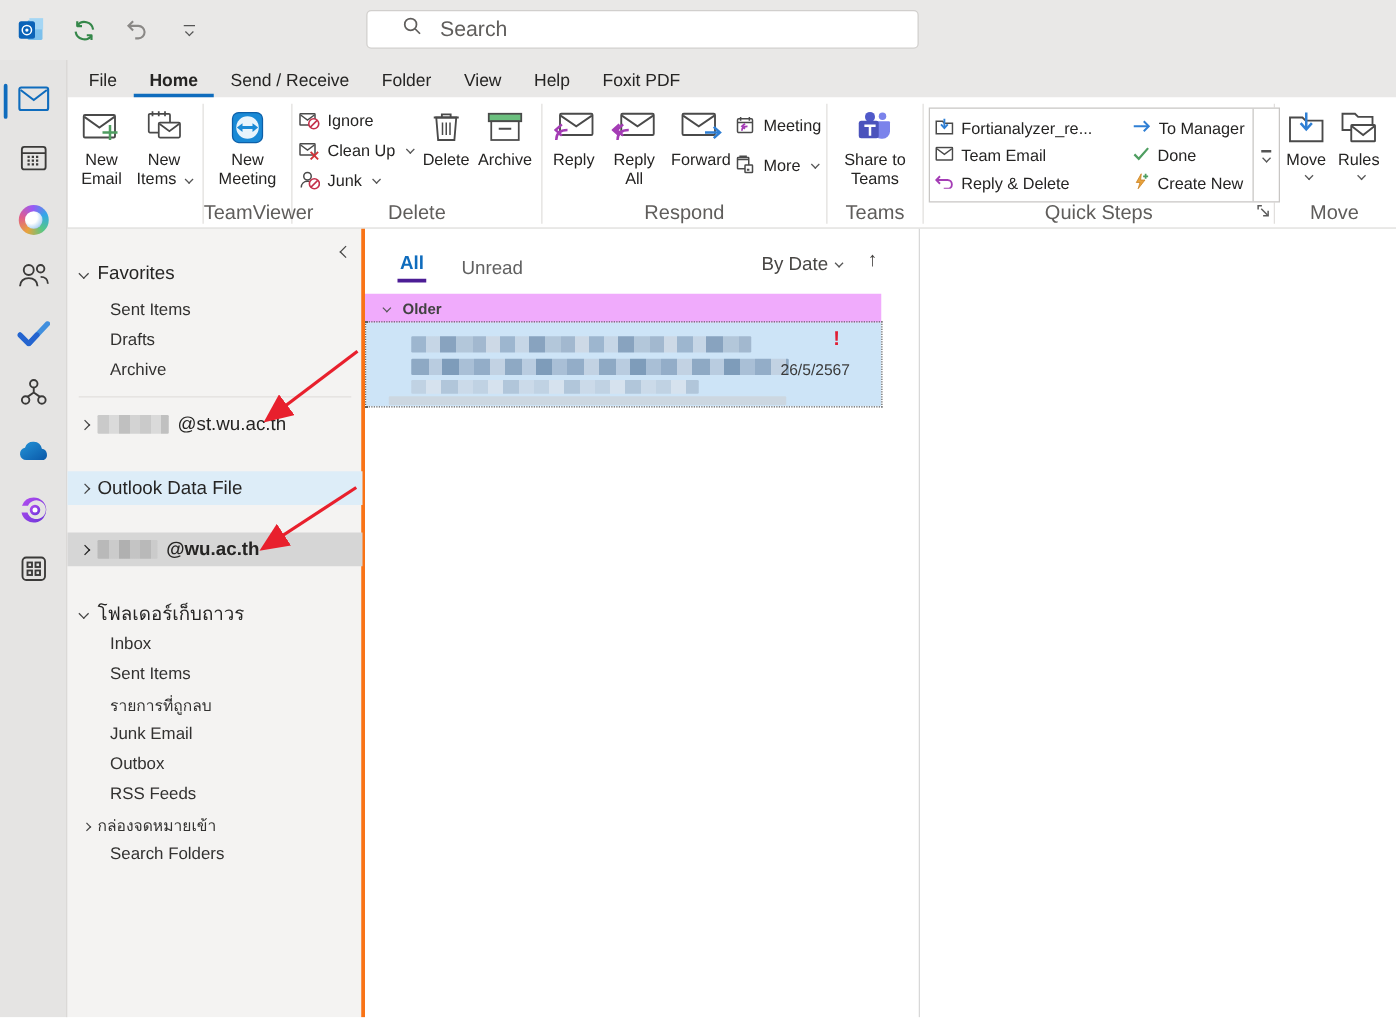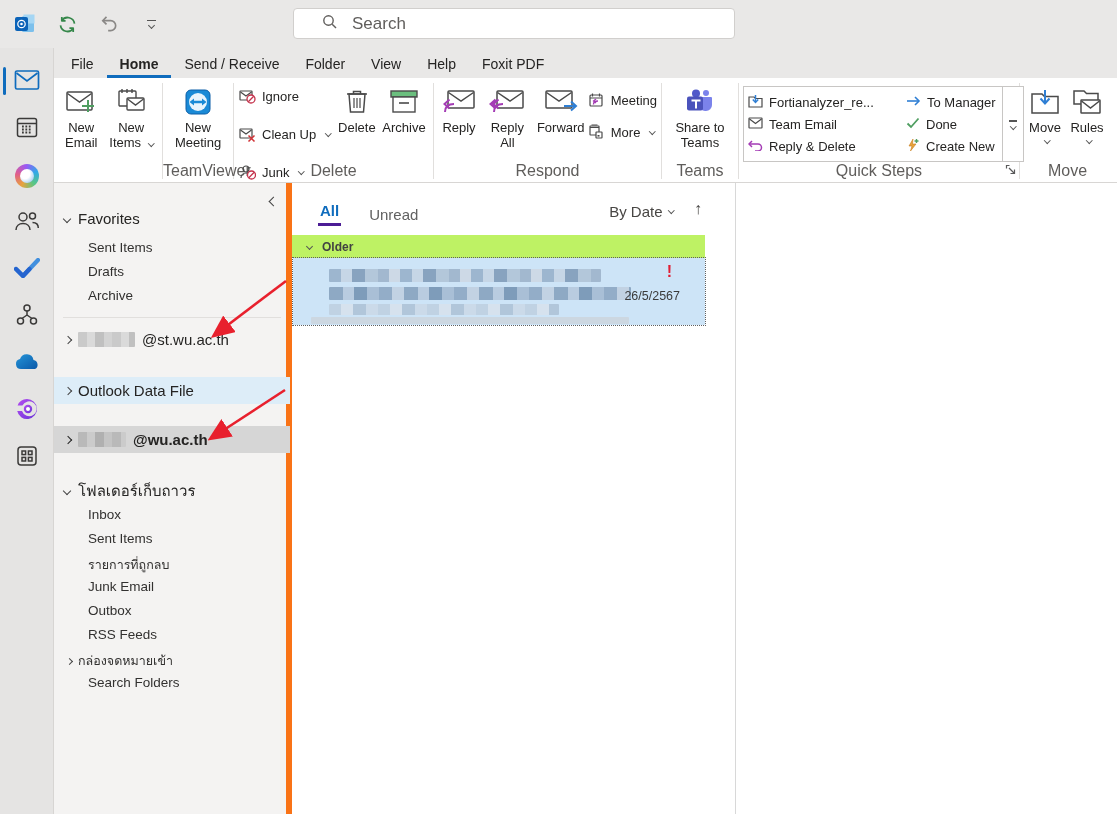--- a/index.html
+++ b/index.html
@@ -27,55 +27,55 @@
   .mtab.active { font-weight:700; border-bottom:3px solid #0f6cbd; padding-bottom:1px; }
 
   
   .ribbon { position:absolute; left:54px; top:78px; width:1063px; height:105px; background:#fff; border-bottom:1px solid #d8d6d4; display:flex; align-items:stretch; }
   .grp { position:relative; display:flex; align-items:flex-start; padding:5px 4px 18px; }
   .glabel { position:absolute; left:0; bottom:2px; width:100%; text-align:center; font-size:16px; color:#5f5d5b; white-space:nowrap; }
   .gsep { width:1px; background:#e1dfdd; margin:5px 0 3px; flex:none; }
   .lgbtn { display:flex; flex-direction:column; align-items:center; padding:1px 4px; min-width:42px; cursor:default; }
   .lgbtn .ic { height:36px; display:flex; align-items:center; justify-content:center; }
   .lgbtn .lbl { font-size:13px; line-height:1.18; text-align:center; color:#252423; white-space:pre-line; }
-  .smcol { display:flex; flex-direction:column; padding-top:4px; gap:20px; }
+  .smcol { display:flex; flex-direction:column; padding-top:4px; gap:6px; }
   .smbtn { display:flex; align-items:center; gap:6px; font-size:13px; color:#252423; height:18px; cursor:default; }
   .smbtn .ic16 { width:18px; display:flex; justify-content:center; }
 
   
   .qsgallery { display:flex; border:1px solid #c8c6c4; margin-top:3px; height:76px; background:#fff; }
   .qscols { display:flex; padding:3px 4px; gap:10px; }
   .qscol { display:flex; flex-direction:column; justify-content:space-between; padding:2px 0; }
   .qsitem { display:flex; align-items:center; gap:6px; font-size:13px; height:20px; cursor:default; white-space:nowrap; }
   .qsmore { width:21px; border-left:1px solid #c8c6c4; display:flex; align-items:center; justify-content:center; }
   .launcher { position:absolute; right:3px; bottom:3px; }
 
   
   .apprail { position:absolute; left:0; top:48px; width:54px; height:766px; background:#e5e4e3; border-right:1px solid #d7d5d3; }
   .railitem { position:relative; width:54px; height:47px; display:flex; align-items:center; justify-content:center; cursor:default; }
   .railitem.active::before { content:""; position:absolute; left:3px; top:9px; width:3px; height:28px; background:#0f6cbd; border-radius:2px; }
 
   
-  .folderpane { position:absolute; left:54px; top:183px; width:238px; height:631px; background:#f4f3f2; border-right:6px solid #f97316; font-size:13.5px; }
+  .folderpane { position:absolute; left:54px; top:183px; width:238px; height:631px; background:#f4f3f2; border-right:3px solid #f97316; font-size:13.5px; }
   .collapsebtn { position:absolute; right:9px; top:10px; }
   .fprow { position:absolute; left:0; width:236px; display:flex; align-items:center; cursor:default; }
   .fphead { font-size:15px; color:#252423; }
   .fpitem { color:#323130; }
   .fpdivider { position:absolute; left:9px; top:134px; width:218px; height:1px; background:#e1dfdd; }
   .redact { height:15px; border-radius:1px; background:repeating-linear-gradient(90deg,#cacaca 0 9px,#dadada 9px 17px,#c0c0c0 17px 26px,#d3d3d3 26px 34px); }
   .redact.on-gray { background:repeating-linear-gradient(90deg,#b9b9b9 0 9px,#cbcbcb 9px 17px,#b0b0b0 17px 26px,#c4c4c4 26px 34px); }
 
   
   .messagelist { position:absolute; left:292px; top:183px; width:443px; height:631px; background:#fff; }
   .mltabs { position:absolute; left:0; top:14px; width:443px; height:34px; display:flex; align-items:center; }
   .mltab { font-size:15px; margin-left:28px; color:#616161; cursor:default; }
   .mltab.active { color:#0f6cbd; font-weight:700; border-bottom:3px solid #4c1d95; padding:0 2px 4px; margin-left:26px; }
   .sortby { position:absolute; right:62px; top:20px; font-size:15px; color:#484644; display:flex; align-items:center; cursor:default; }
   .sortdir { position:absolute; right:33px; top:17px; font-size:16px; color:#484644; cursor:default; }
-  .mlgroup { position:absolute; left:0; top:52px; width:413px; height:23px; background:#bef264; display:flex; align-items:center; font-size:12px; font-weight:700; color:#424242; gap:10px; padding-left:15px; cursor:default; }
+  .mlgroup { position:absolute; left:0; top:52px; width:413px; height:23px; background:#f0abfc; display:flex; align-items:center; font-size:12px; font-weight:700; color:#424242; gap:10px; padding-left:15px; cursor:default; }
   .mailitem { position:absolute; left:1px; top:75px; width:412px; height:67px; background:#cde4f7; outline:1px dotted #606060; cursor:default; }
   .mosaic { position:absolute; border-radius:1px; }
   .mos1 { left:36px; top:11px; width:272px; height:13px; background:repeating-linear-gradient(90deg,#9db6cf 0 12px,#c6d6e6 12px 23px,#88a3bf 23px 36px,#b3c7da 36px 49px,#a2b8cf 49px 60px,#cdd9e6 60px 71px); }
   .mos2 { left:36px; top:29px; width:302px; height:13px; background:repeating-linear-gradient(90deg,#8ea9c4 0 14px,#b9cce0 14px 25px,#7e9cba 25px 38px,#a9bfd6 38px 50px,#93adc8 50px 63px,#c2d2e3 63px 75px); }
   .mos3 { left:36px; top:46px; width:230px; height:11px; background:repeating-linear-gradient(90deg,#c0d2e3 0 12px,#d6e2ee 12px 24px,#b1c6da 24px 37px,#cbdae9 37px 49px); }
   .mosstrip { left:18px; top:59px; width:318px; height:7px; background:#ccd7e1; }
   .impmark { position:absolute; right:33px; top:5px; color:#e11d33; font-weight:700; font-size:16px; }
   .maildate { position:absolute; right:25px; top:31px; font-size:12.5px; color:#3b3b3b; }
 
   

